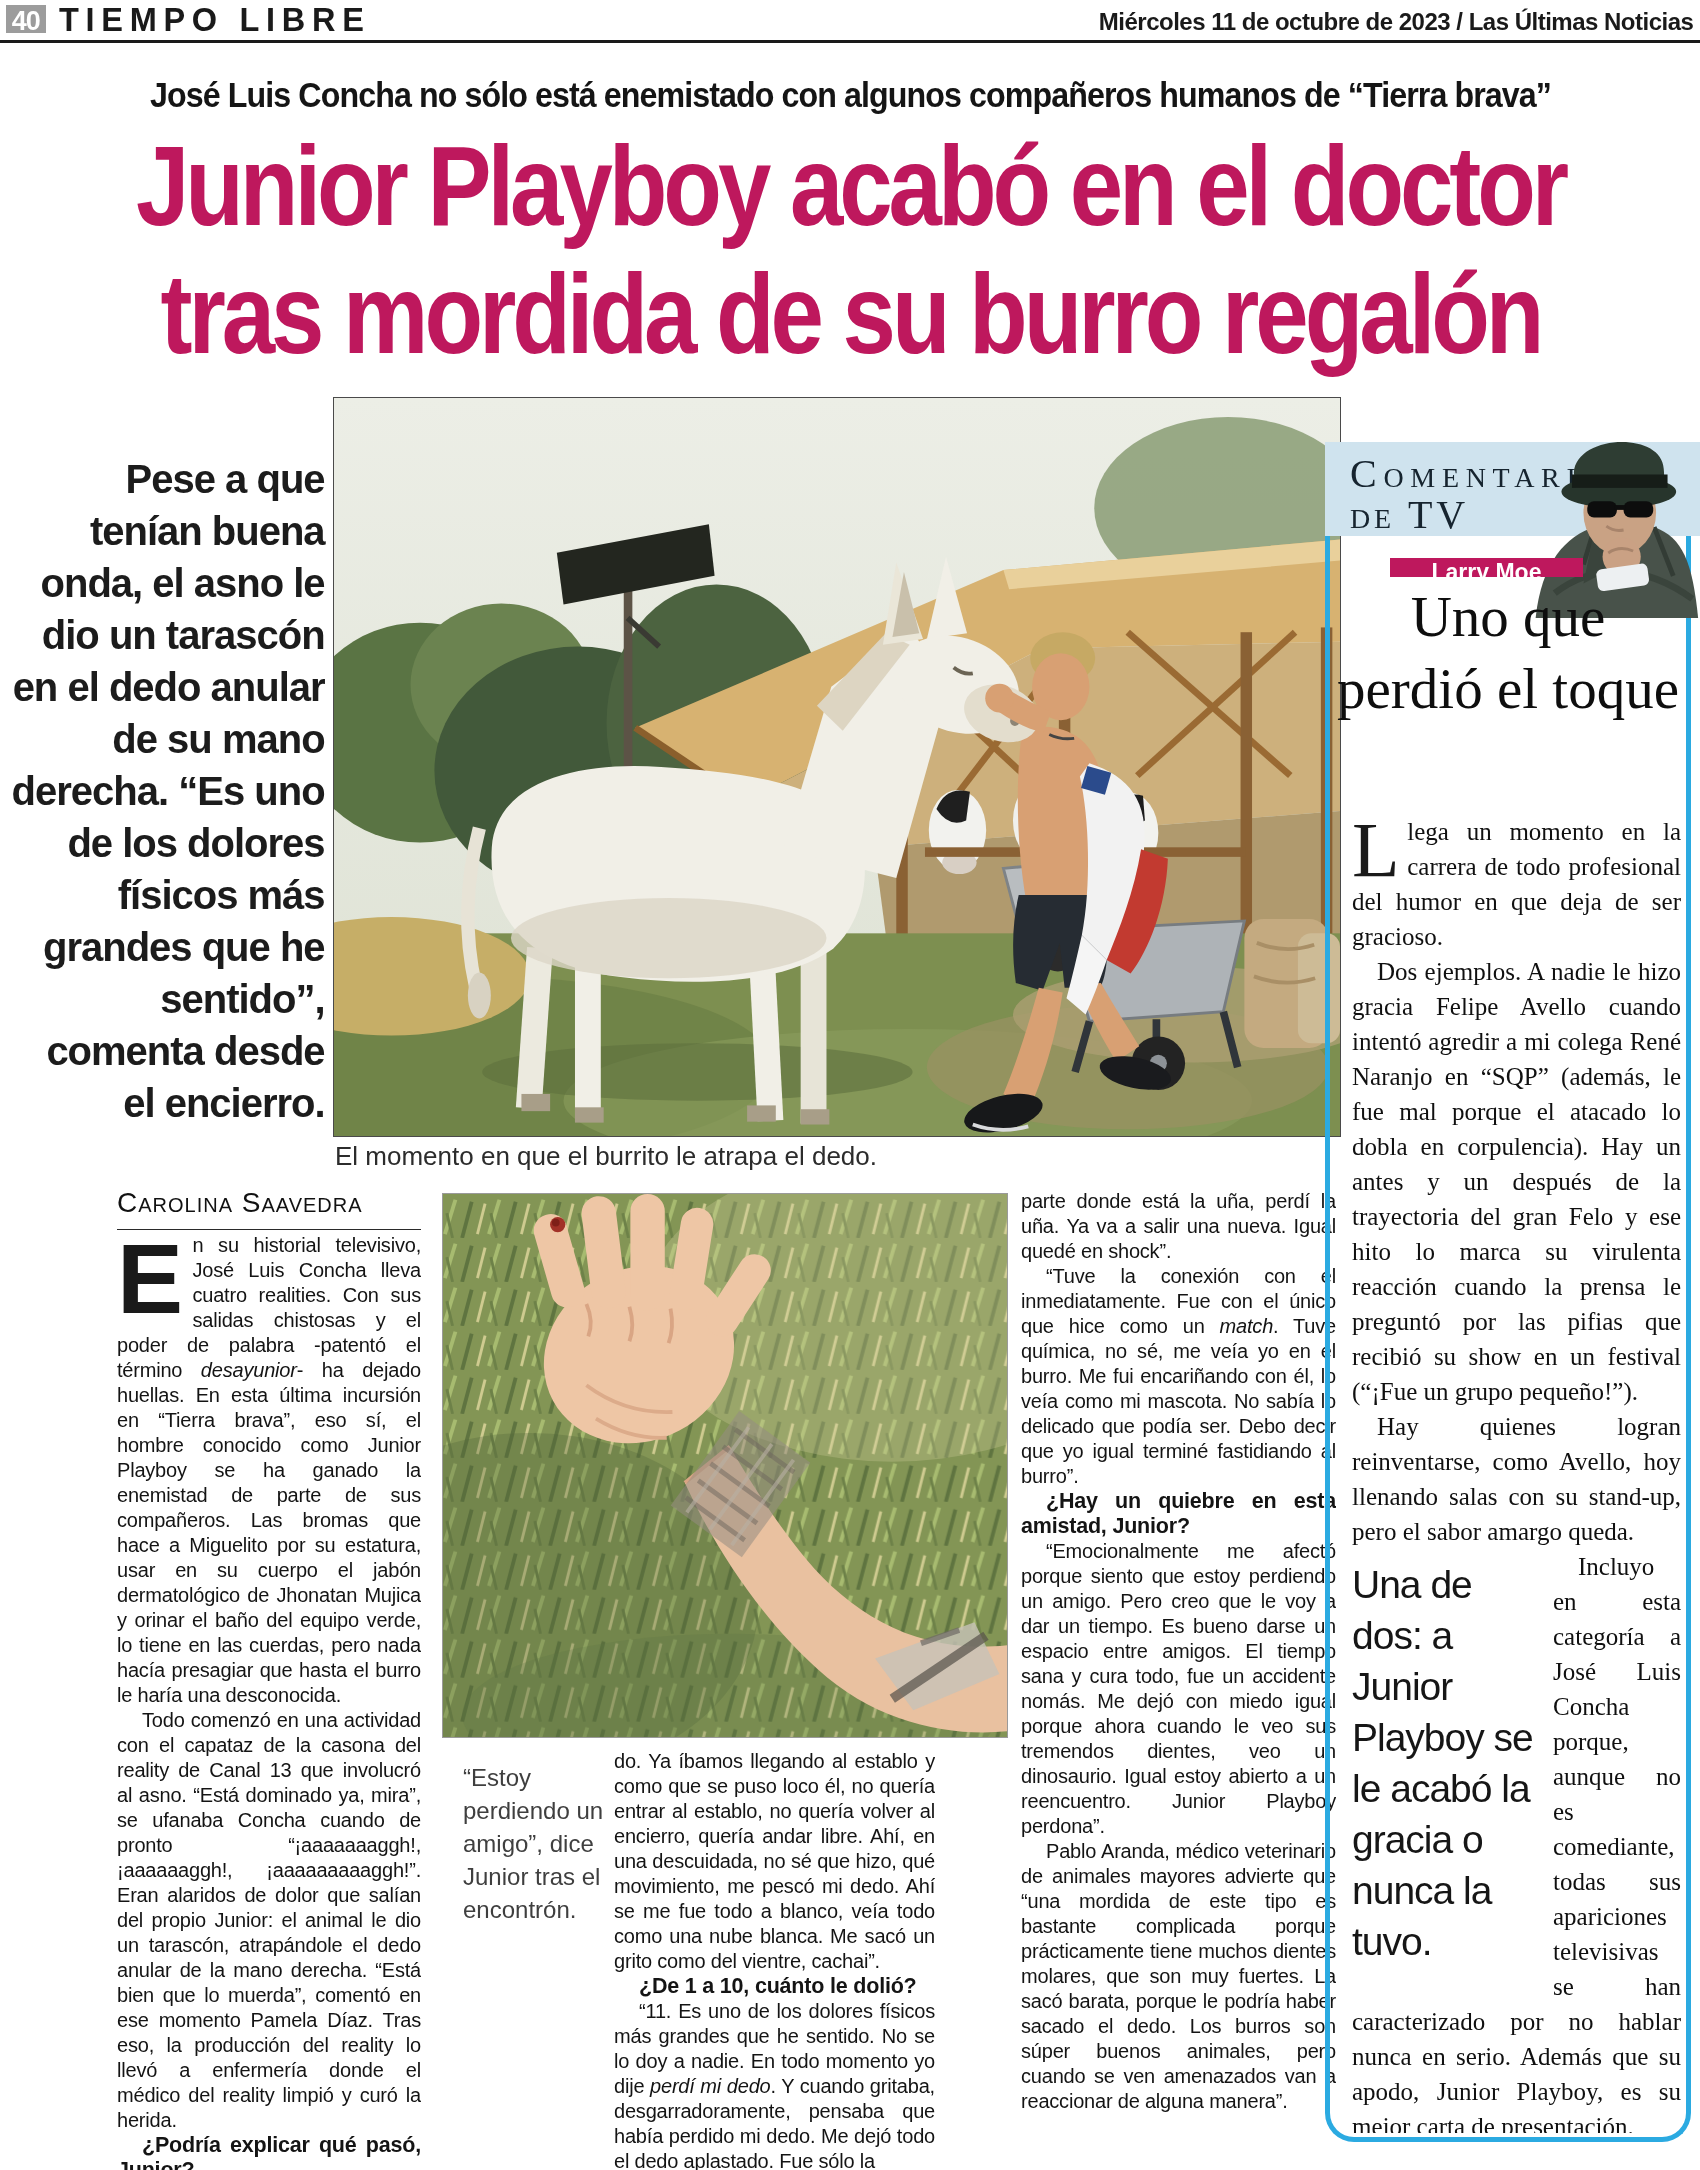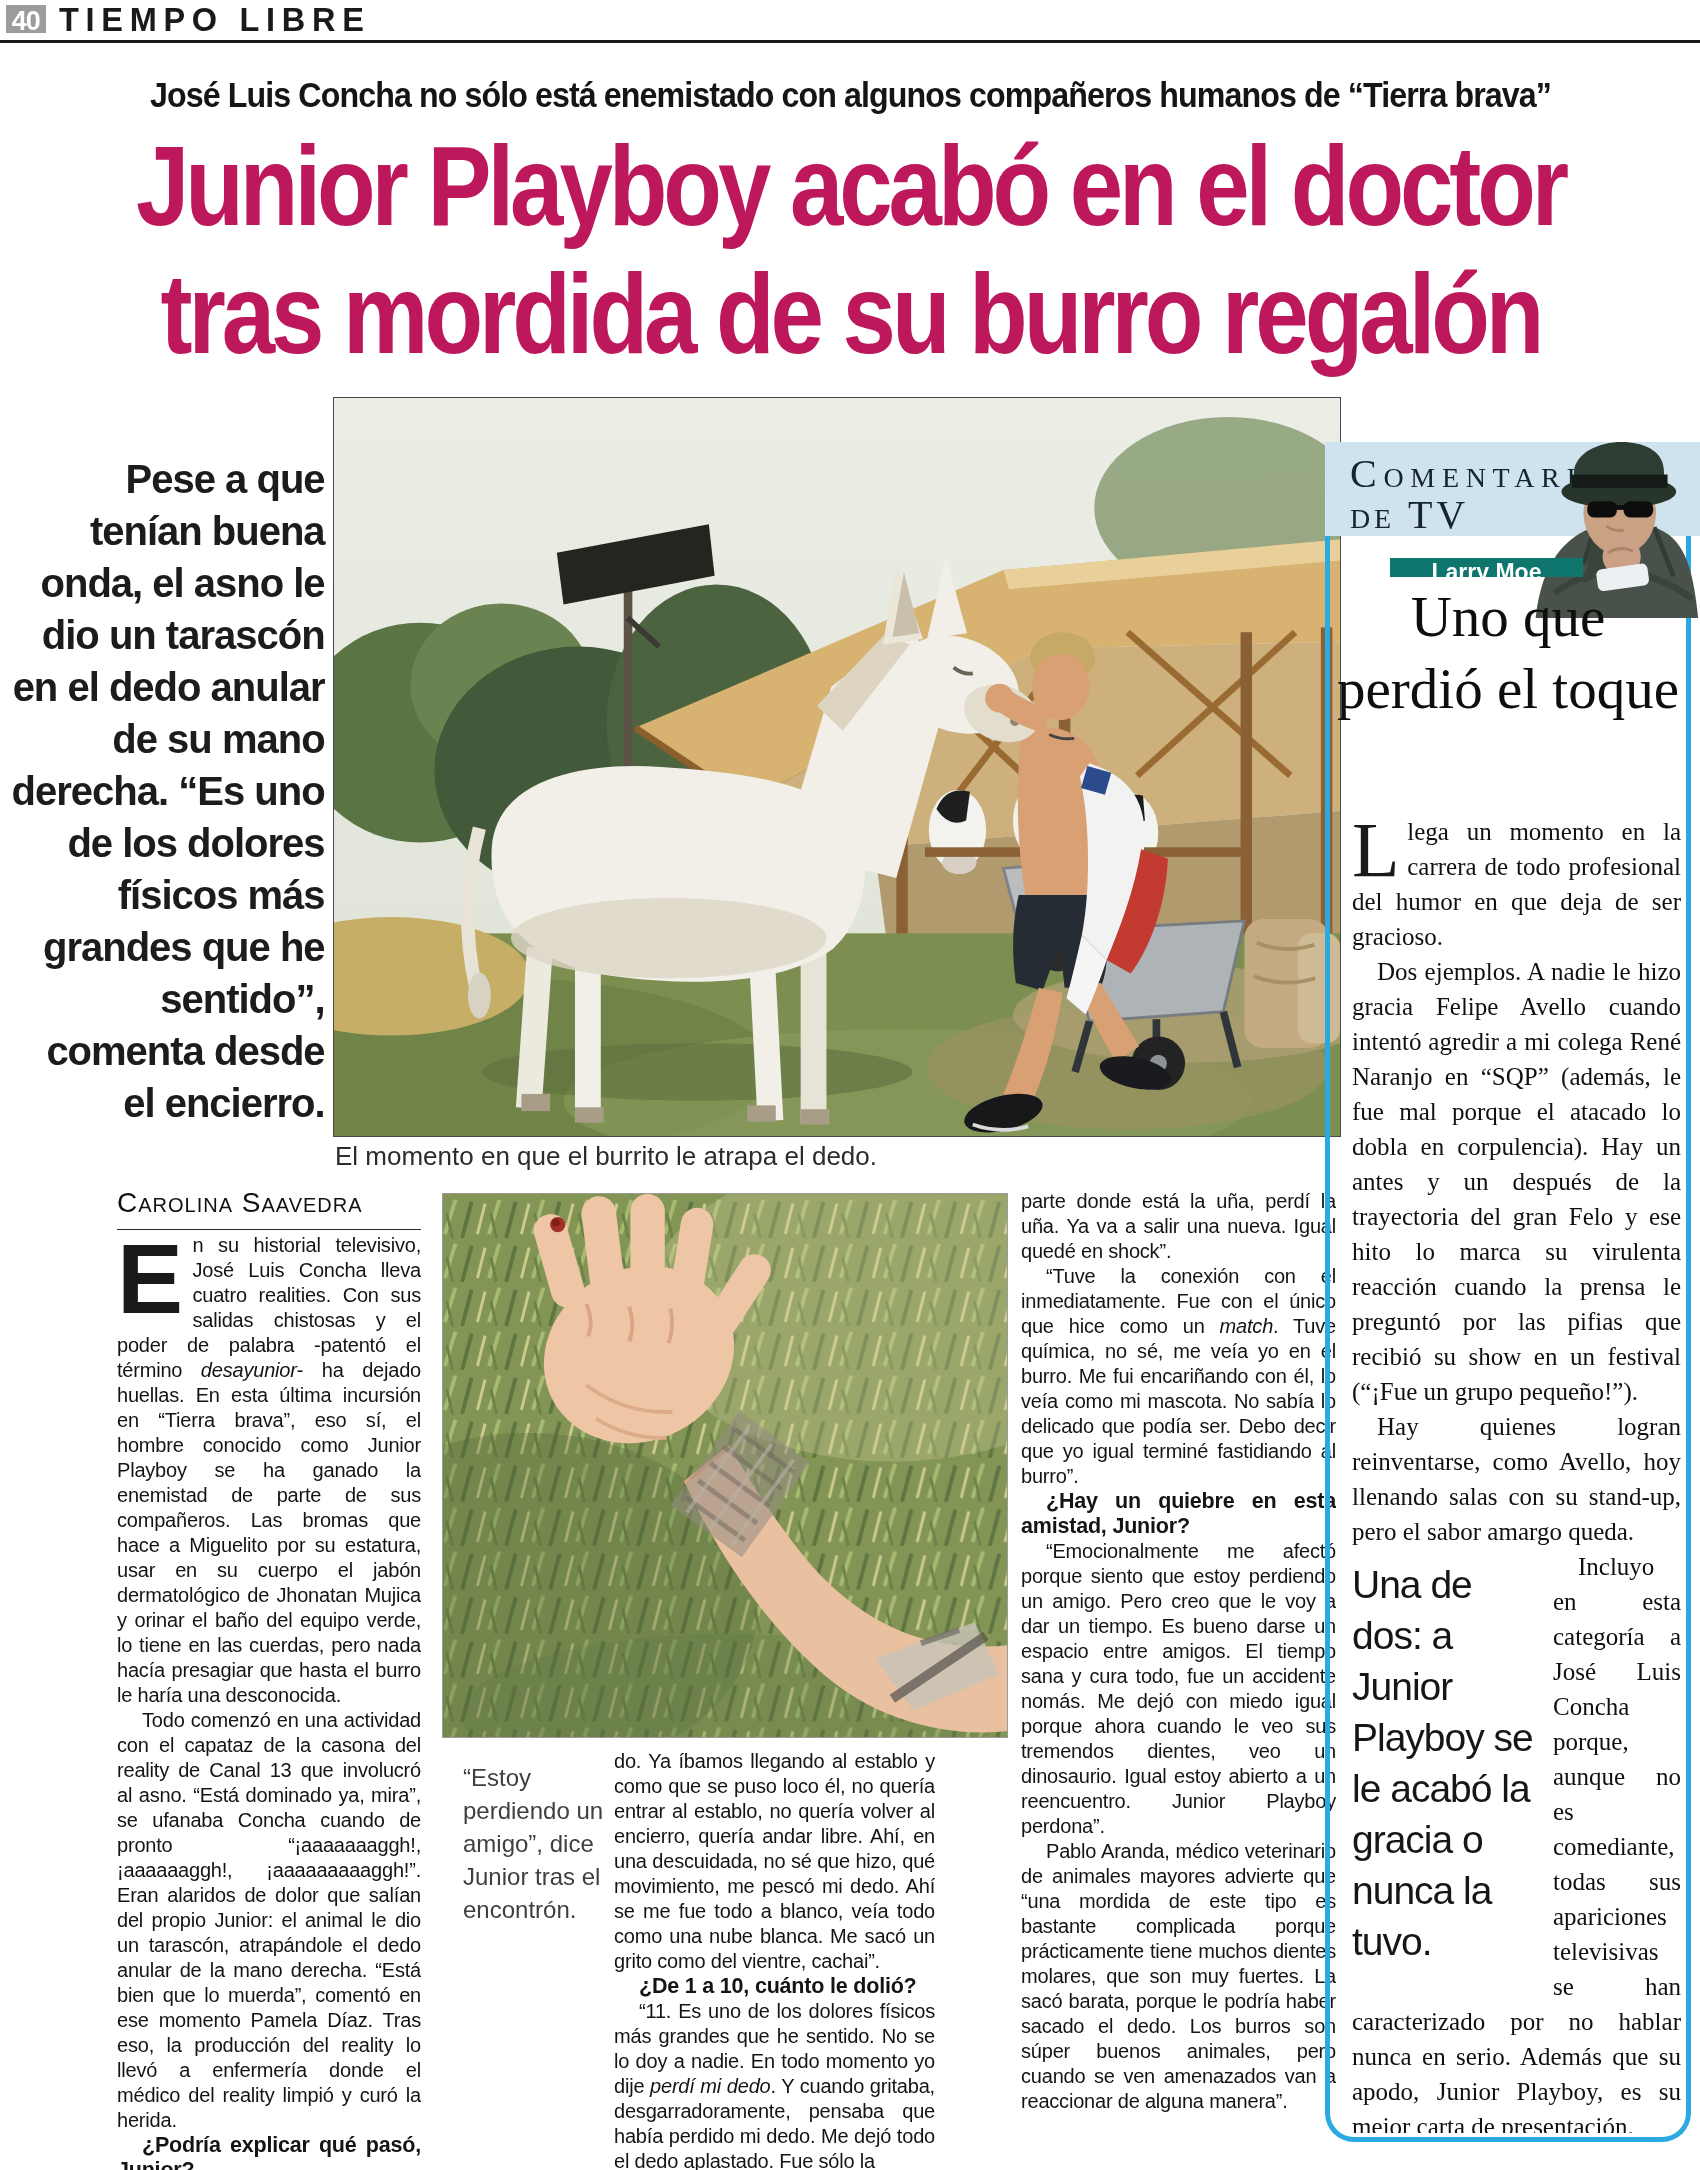--- a/index.html
+++ b/index.html
@@ -48,21 +48,21 @@
   .it{font-style:italic;}
   
   .sb-box{position:absolute;left:1325px;top:478px;width:356px;height:1659px;
           border:5.7px solid #2baae1;border-top:none;border-radius:0 0 29px 29px;}
   .sb-band{position:absolute;left:1325px;top:442px;width:376px;height:94px;background:#cfe3ee;}
   .sb-band .l1{margin:11.5px 0 0 25px;font-family:"Liberation Serif",serif;font-variant:small-caps;
           font-size:40px;letter-spacing:6.7px;color:#16242f;line-height:40px;}
   .sb-band .l2{margin:0 0 0 25px;font-family:"Liberation Serif",serif;font-variant:small-caps;
           font-size:40px;letter-spacing:3.8px;color:#16242f;line-height:42px;}
   .tvman{position:absolute;left:1528px;top:419px;width:173px;height:199px;}
-  .sb-author{position:absolute;left:1390px;top:558px;width:193px;height:19px;background:#0f766e;
+  .sb-author{position:absolute;left:1390px;top:558px;width:193px;height:19px;background:#be185d;
           color:#fff;font-weight:bold;font-size:23px;line-height:29px;text-align:center;}
   .sb-title{position:absolute;left:1336px;top:581px;width:344px;text-align:center;
           font-family:"Liberation Serif",serif;font-size:57px;line-height:72px;color:#0e0e0e;}
   .sb-body{position:absolute;left:1352px;top:814px;width:329px;height:1319px;overflow:hidden;
           font-family:"Liberation Serif",serif;font-size:25px;line-height:35px;
           text-align:justify;color:#101010;}
   .sb-body p{margin:0;text-indent:25px;}
   .sb-body p.noindent{text-indent:0;}
   .sb-body .dropcap{font-family:"Liberation Serif",serif;font-weight:normal;font-size:78px;
           line-height:59px;margin:5.7px 7.6px 0 0;}
@@ -70,20 +70,21 @@
           font-weight:normal;font-size:39px;line-height:51px;letter-spacing:-1px;color:#161616;
           text-align:left;text-indent:0;}
 </style>
 </head>
 <body>
 
 <div class="page">
 
   <div class="pagenum">40</div>
   <div class="section-title">TIEMPO LIBRE</div>
+  <div class="dateline">Miércoles 11 de octubre de 2023 / Las Últimas Noticias</div>
   <div class="header-rule"></div>
 
   <div class="kicker">José Luis Concha no sólo está enemistado con algunos compañeros humanos de “Tierra brava”</div>
   <div class="headline">
     <div class="hl">Junior Playboy acabó en el doctor</div>
     <div class="hl">tras mordida de su burro regalón</div>
   </div>
 
   <div class="lead-quote">Pese a que tenían buena onda, el asno le dio un tarascón en el dedo anular de su mano derecha. “Es uno de los dolores físicos más grandes que he sentido”, comenta desde el encierro.</div>
 

